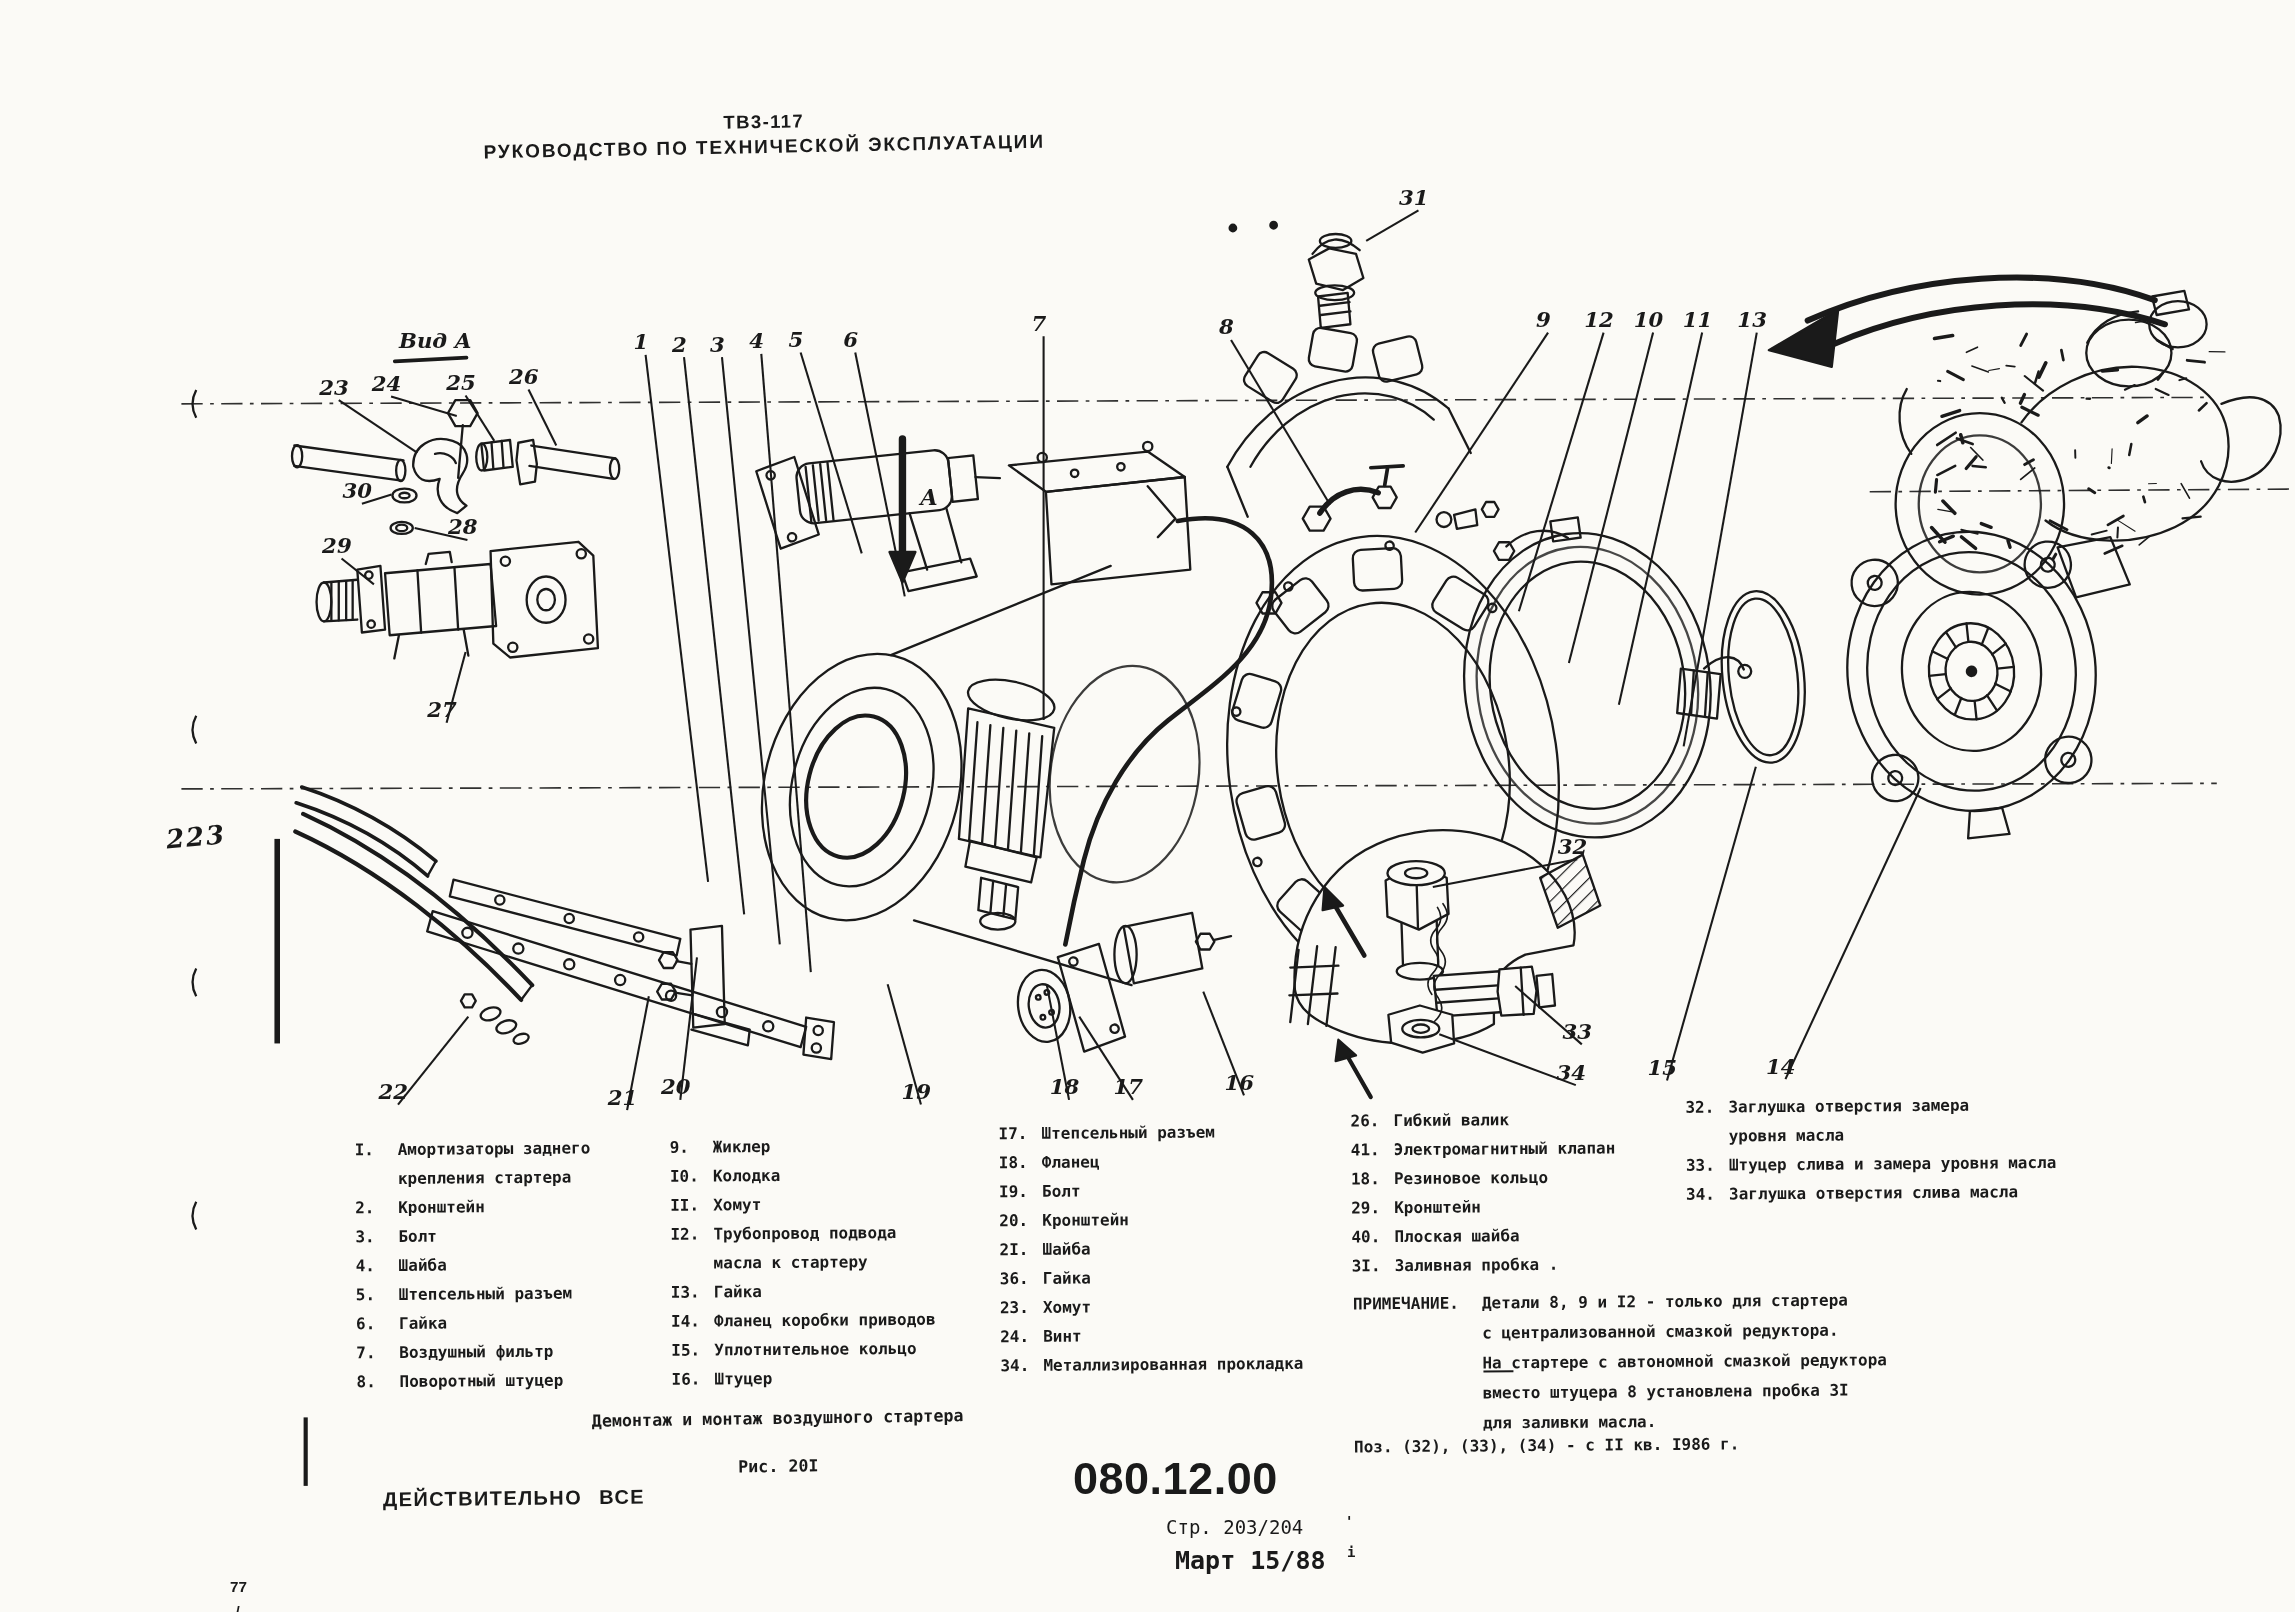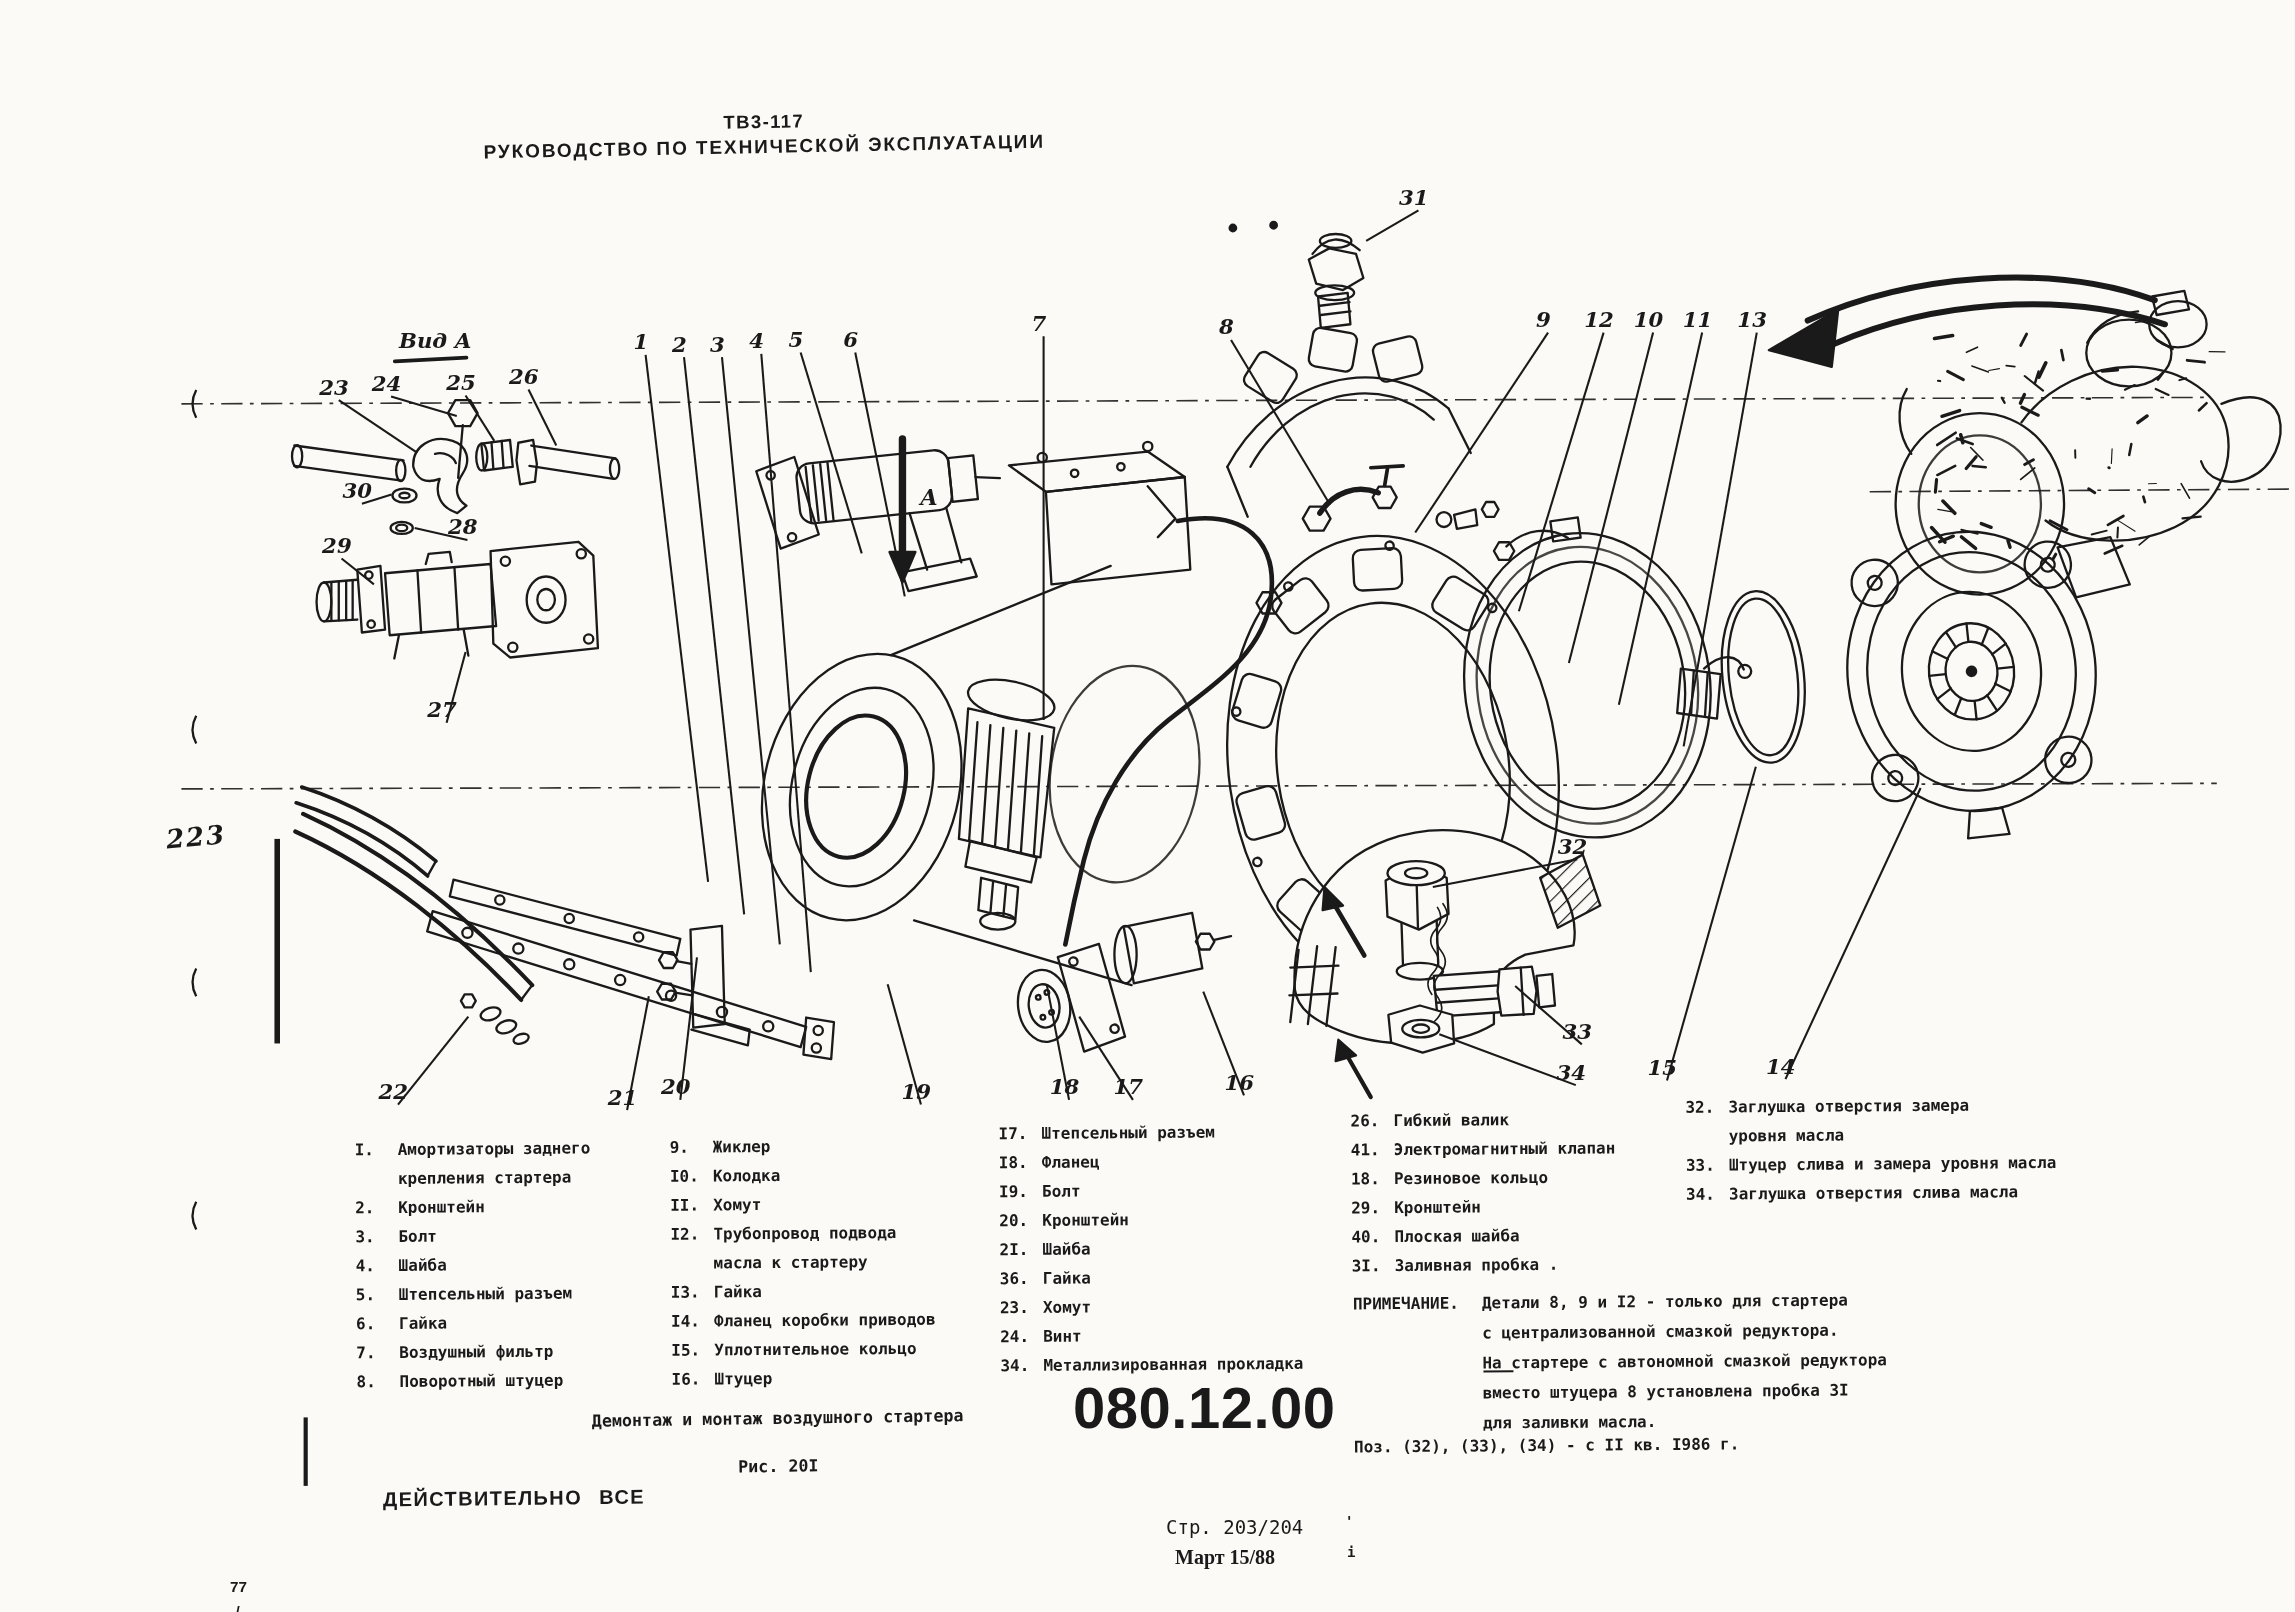--- a/index.html
+++ b/index.html
@@ -26,23 +26,23 @@
   #pos-line{position:absolute;left:1349px;top:1439px;font-weight:700;font-size:16px;}
   #underline-na{position:absolute;left:1479px;top:1373px;width:30px;height:1.9px;background:#1a1a1a;}
   
   #header{position:absolute;left:463px;top:111px;width:602px;text-align:center;transform:rotate(-1.1deg);
           font-family:"Liberation Sans",sans-serif;font-weight:700;}
   #header-l1{font-size:18.5px;letter-spacing:1.4px;}
   #header-l2{font-size:19px;letter-spacing:1.9px;margin-top:2.8px;white-space:nowrap;}
   
   #caption{position:absolute;left:546px;top:1391px;width:454px;text-align:center;font-weight:700;font-size:16.7px;line-height:48px;transform:rotate(-0.4deg);}
   
-  #doc-code{position:absolute;left:1073px;top:1374px;font-family:"Liberation Sans",sans-serif;font-weight:700;font-size:58px;letter-spacing:0.5px;}
+  #doc-code{position:absolute;left:1073px;top:1453px;font-family:"Liberation Sans",sans-serif;font-weight:700;font-size:45px;letter-spacing:0.5px;}
   #page-ref{position:absolute;left:1166px;top:1516px;font-weight:400;font-size:19px;}
-  #date-ref{position:absolute;left:1175px;top:1546px;font-weight:700;font-size:20px;font-family:Liberation Serif, serif;}
+  #date-ref{position:absolute;left:1175px;top:1546px;font-weight:700;font-size:25px;}
   #valid-all{position:absolute;left:383px;top:1487px;font-family:"Liberation Sans",sans-serif;font-weight:700;font-size:20px;letter-spacing:1.4px;word-spacing:10.2px;transform:rotate(-0.6deg);}
   
   #hand-223{position:absolute;left:166px;top:822px;font-family:"DejaVu Serif",serif;font-style:italic;font-weight:700;font-size:26px;transform:rotate(-5deg);letter-spacing:1.9px;}
   #page-nums{position:absolute;left:230px;top:1530px;font-family:"Liberation Sans",sans-serif;font-weight:700;font-size:15.3px;line-height:25px;margin-top:44px;}
   #page-nums .slash{padding-left:5.6px;}
   .stray{position:absolute;font-size:14px;font-weight:700;}
   #stray1{left:1345px;top:1513px;}
   #stray2{left:1347px;top:1544px;}
 </style>
 </head>

